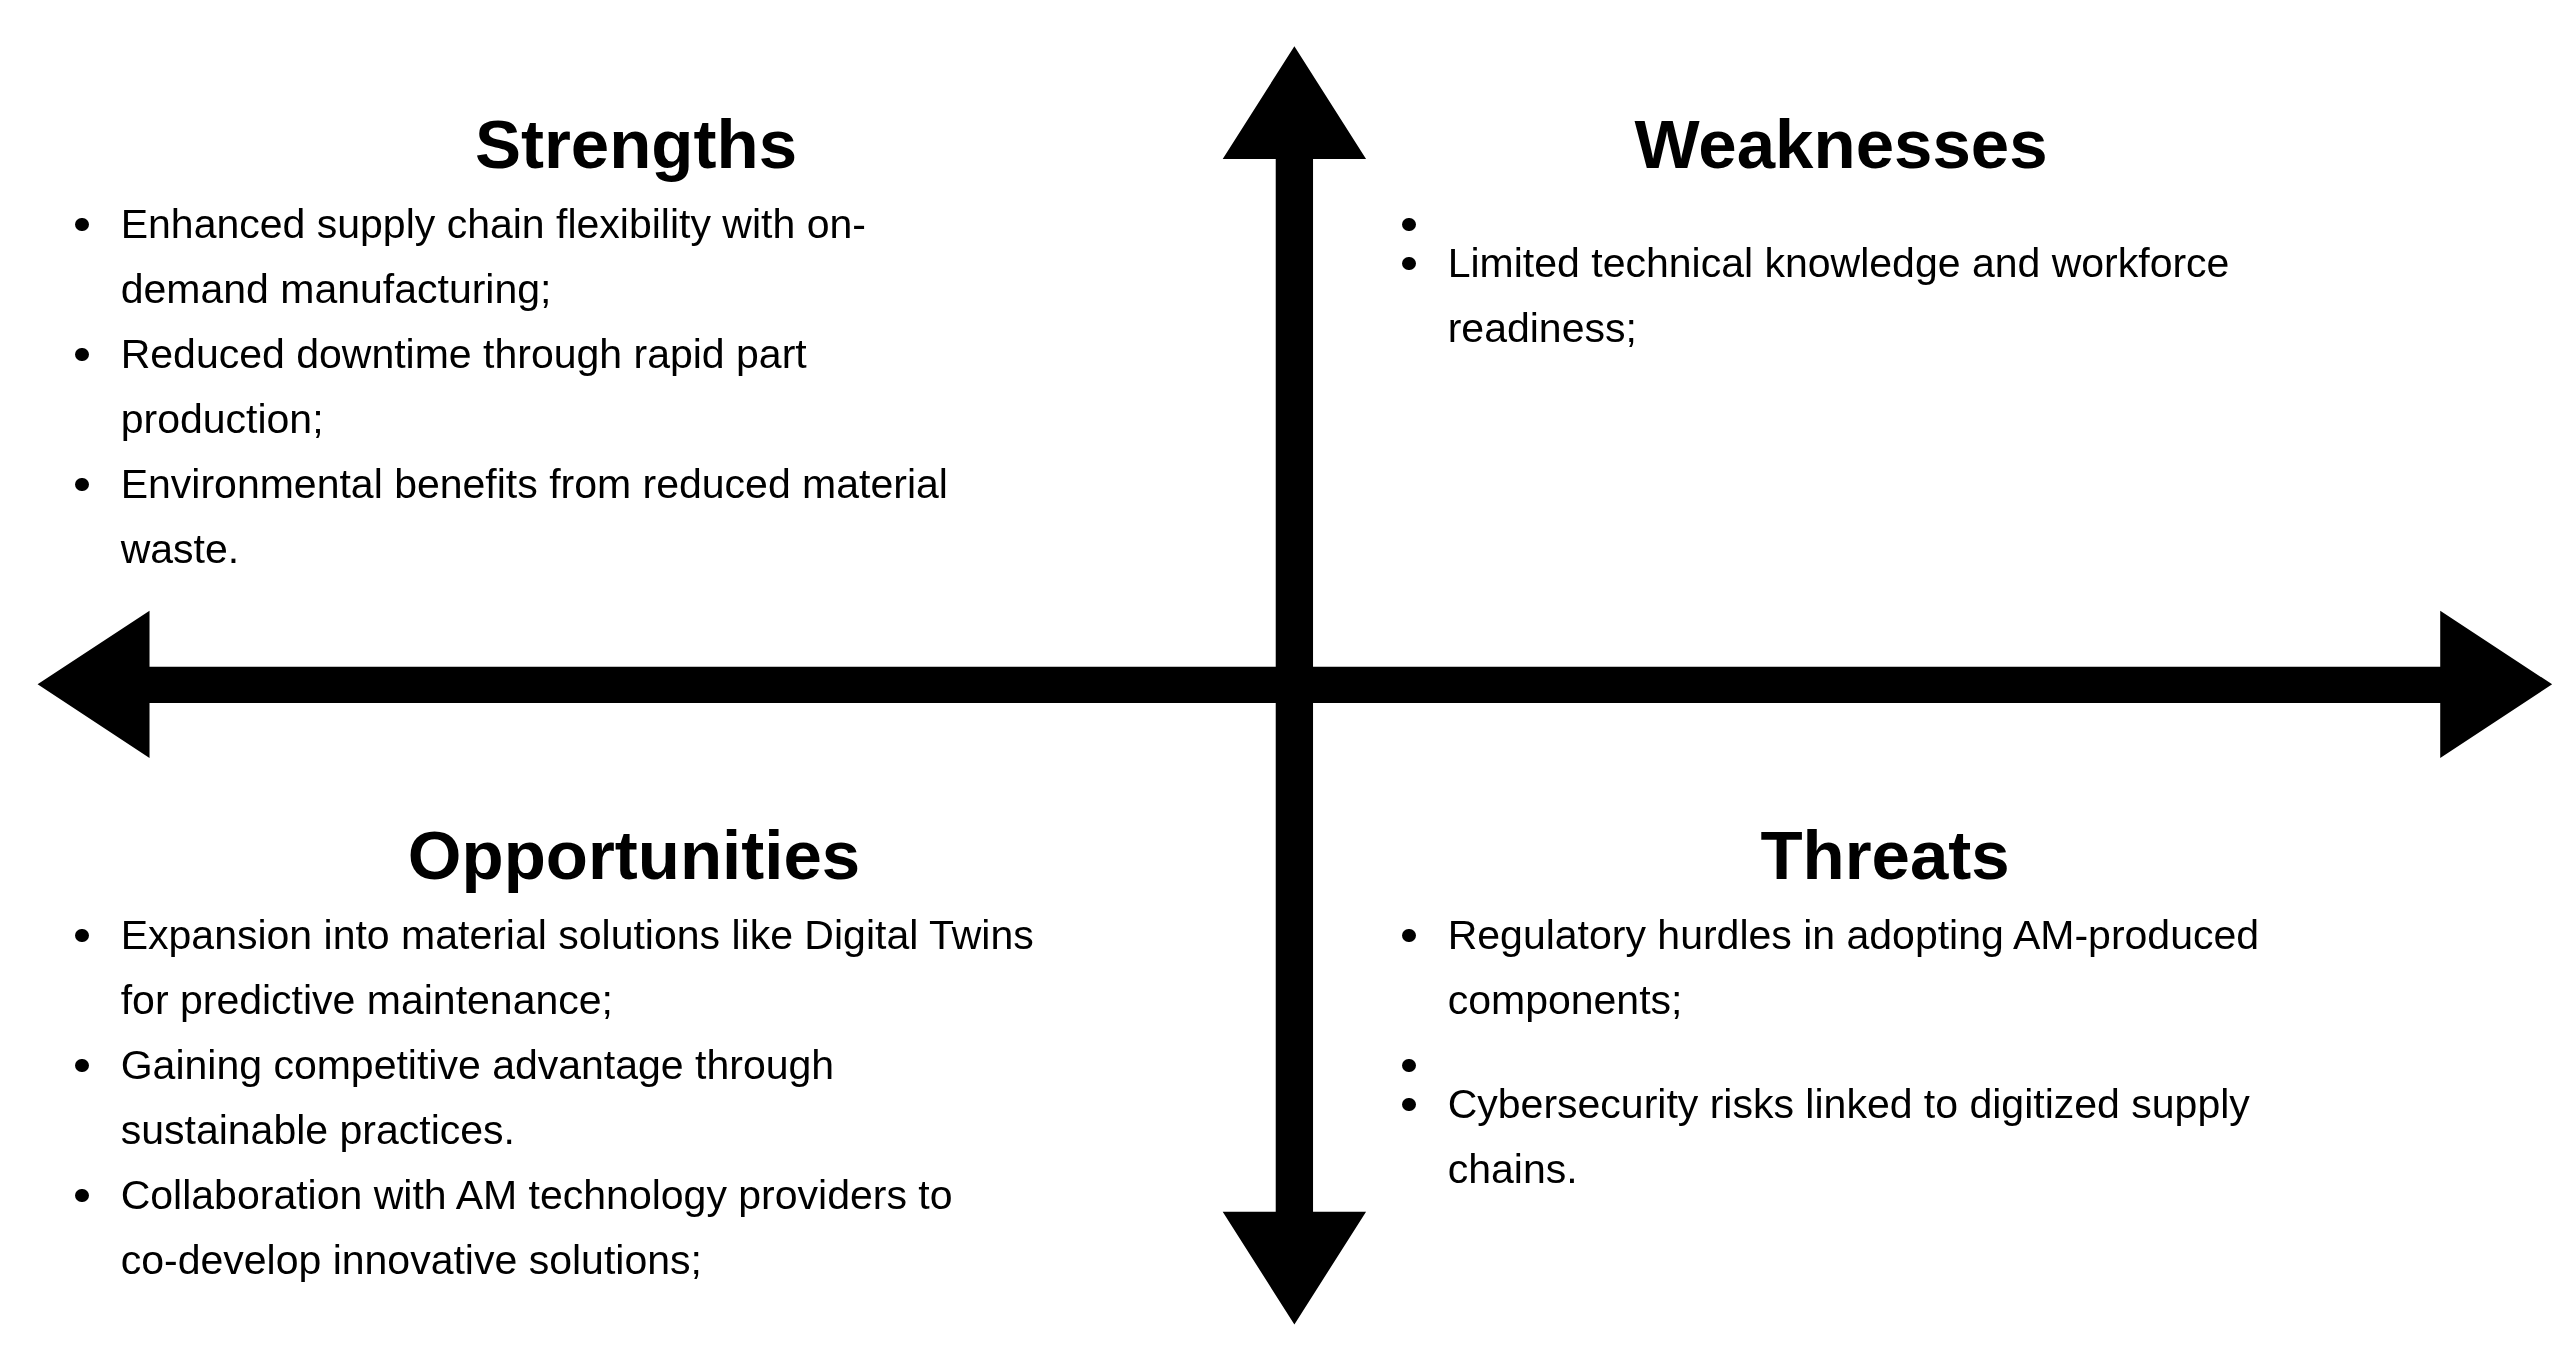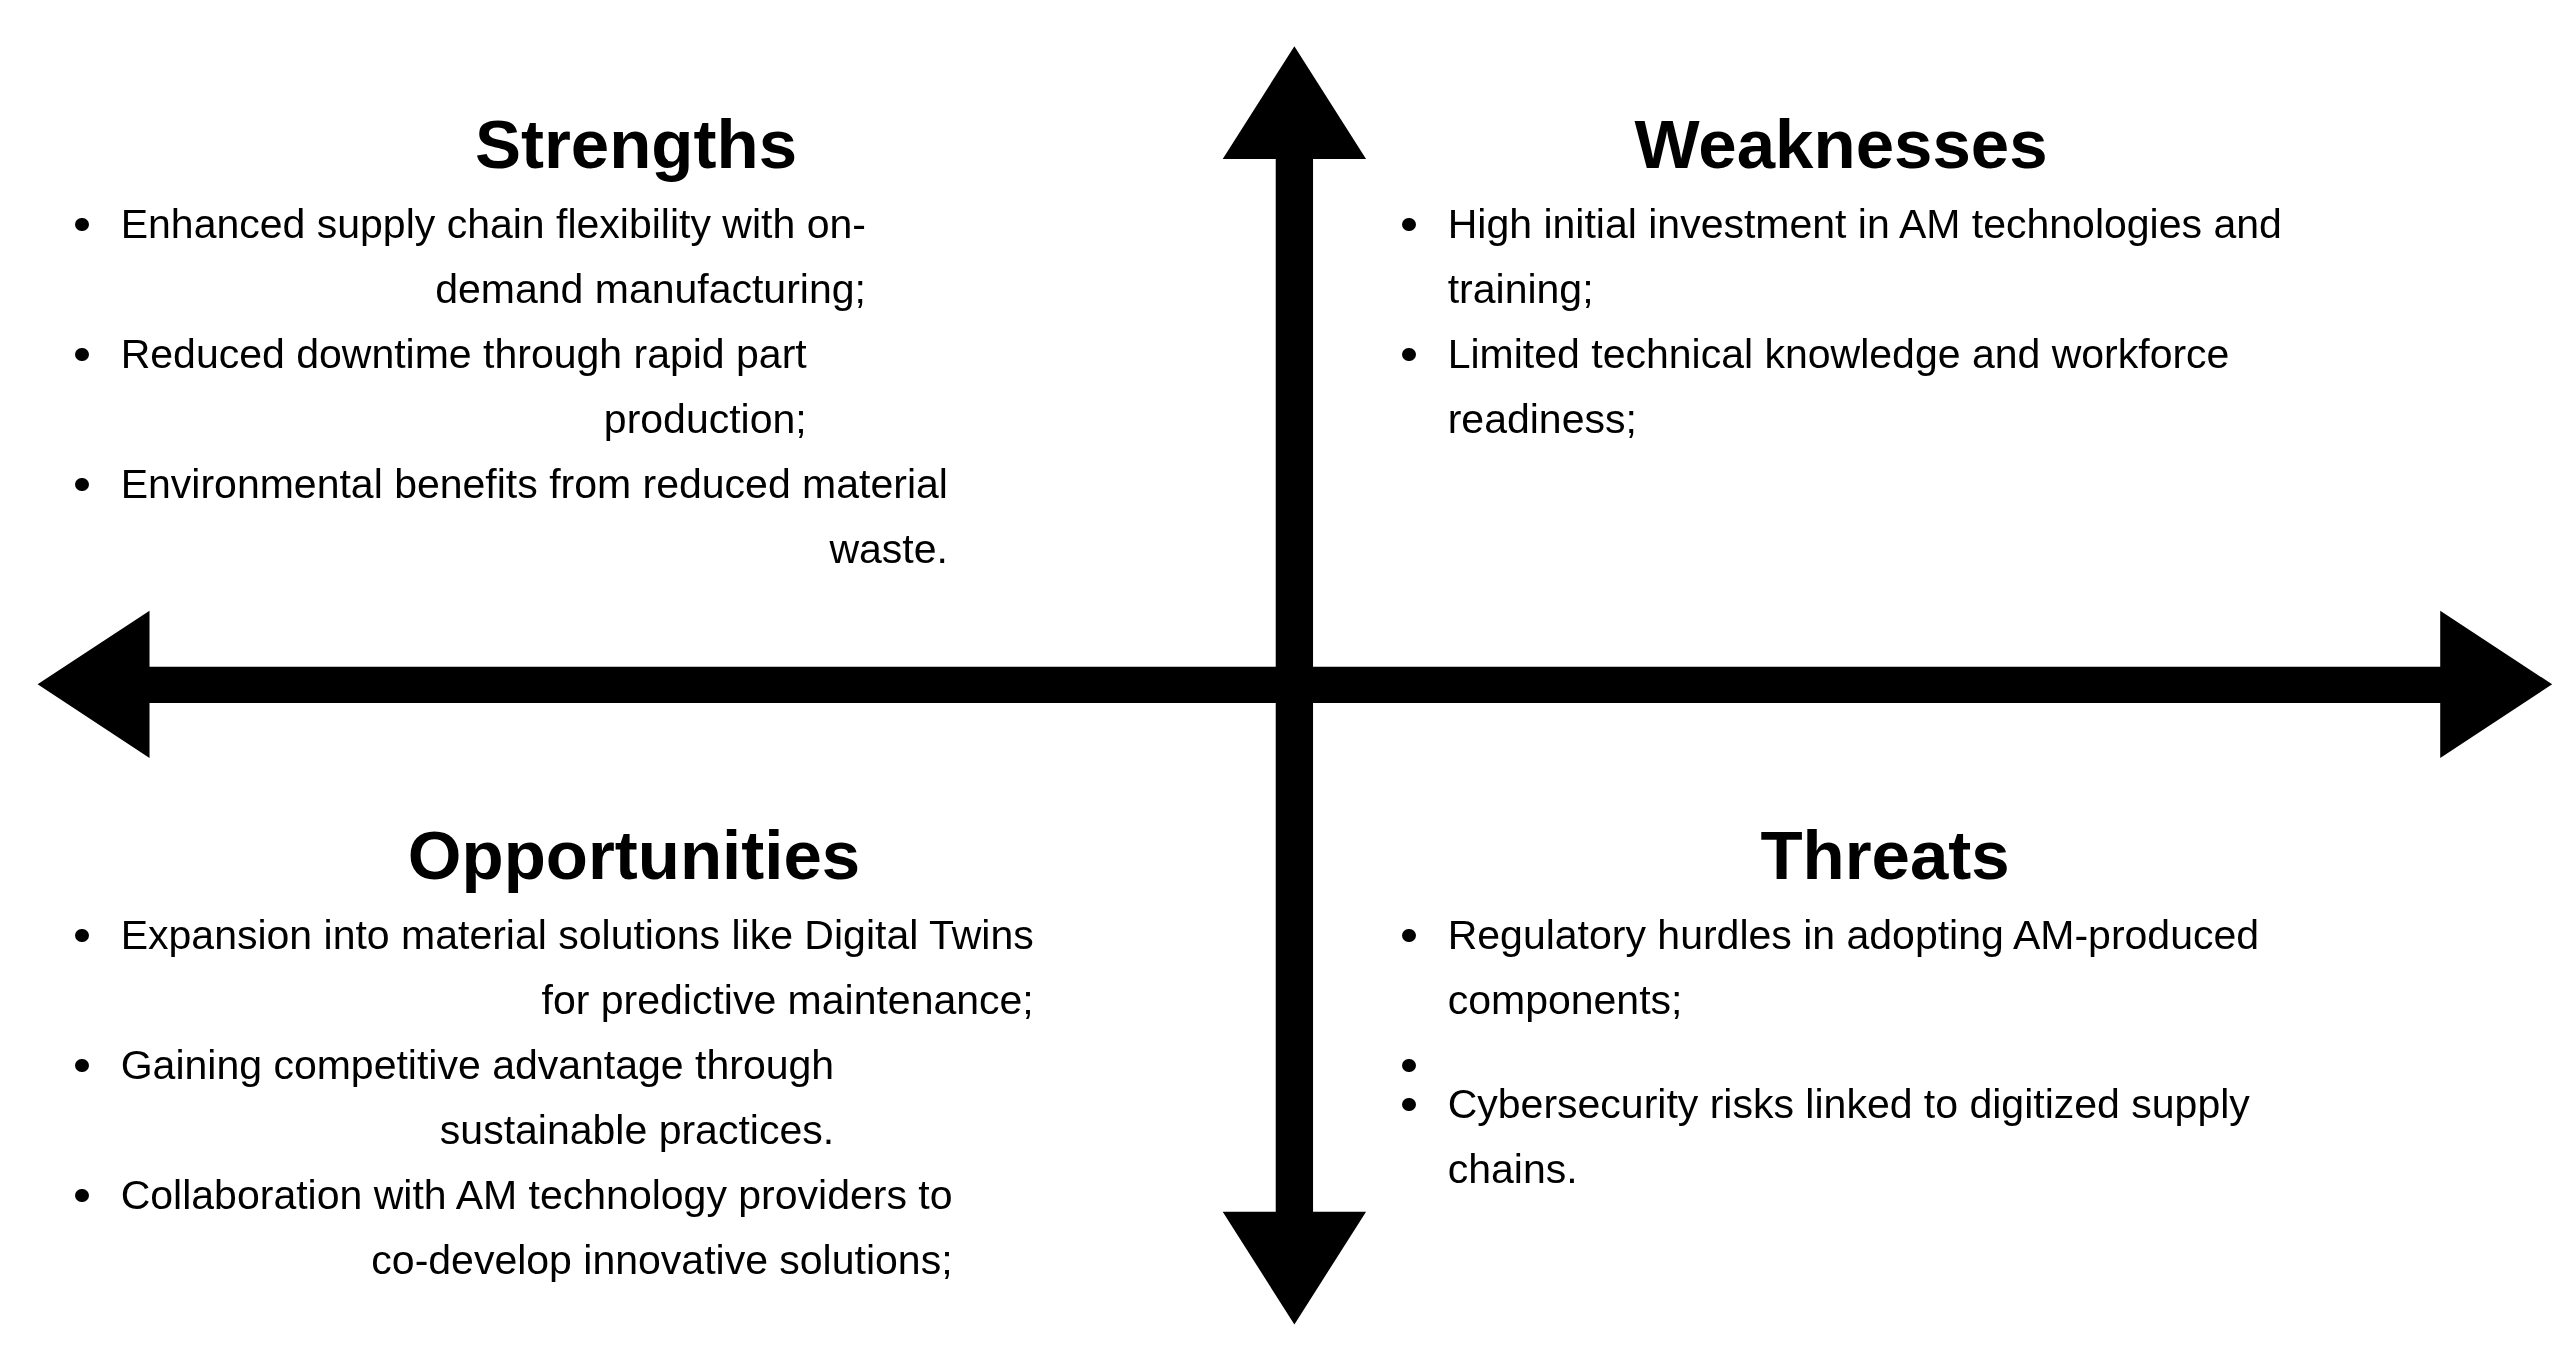--- a/index.html
+++ b/index.html
@@ -35,21 +35,21 @@
   #title-threats       { left: 1885px; top: 759px; }
 
   .bullet-list {
     position: absolute;
     display: flex;
     flex-direction: column;
     list-style: none;
     margin: 0;
     padding: 0;
   }
-  .col-left   { left: 75px;   width: 1188px; text-align: right; }
+  .col-left   { left: 75px;   width: 1188px; }
   .col-right  { left: 1402px; width: 1154px; }
   .row-top    { top: 192px; }
   .row-bottom { top: 903px; }
 
   .bullet-item {
     display: flex;
     align-items: flex-start;
   }
   .bullet-dot {
     flex: 0 0 13.7px;
@@ -92,22 +92,20 @@
       <span class="bullet-dot"></span>
       <span class="bullet-text">Environmental benefits from reduced material
 waste.</span>
     </li>
   </ul>
 
   <h2 class="quad-title" id="title-weaknesses">Weaknesses</h2>
   <ul class="bullet-list col-right row-top">
     <li class="bullet-item">
       <span class="bullet-dot"></span>
-      <span class="bullet-text">High initial investment in AM technologies and
-training;</span>
     </li>
     <li class="bullet-item">
       <span class="bullet-dot"></span>
       <span class="bullet-text">Limited technical knowledge and workforce
 readiness;</span>
     </li>
   </ul>
 
   <h2 class="quad-title" id="title-opportunities">Opportunities</h2>
   <ul class="bullet-list col-left row-bottom">

